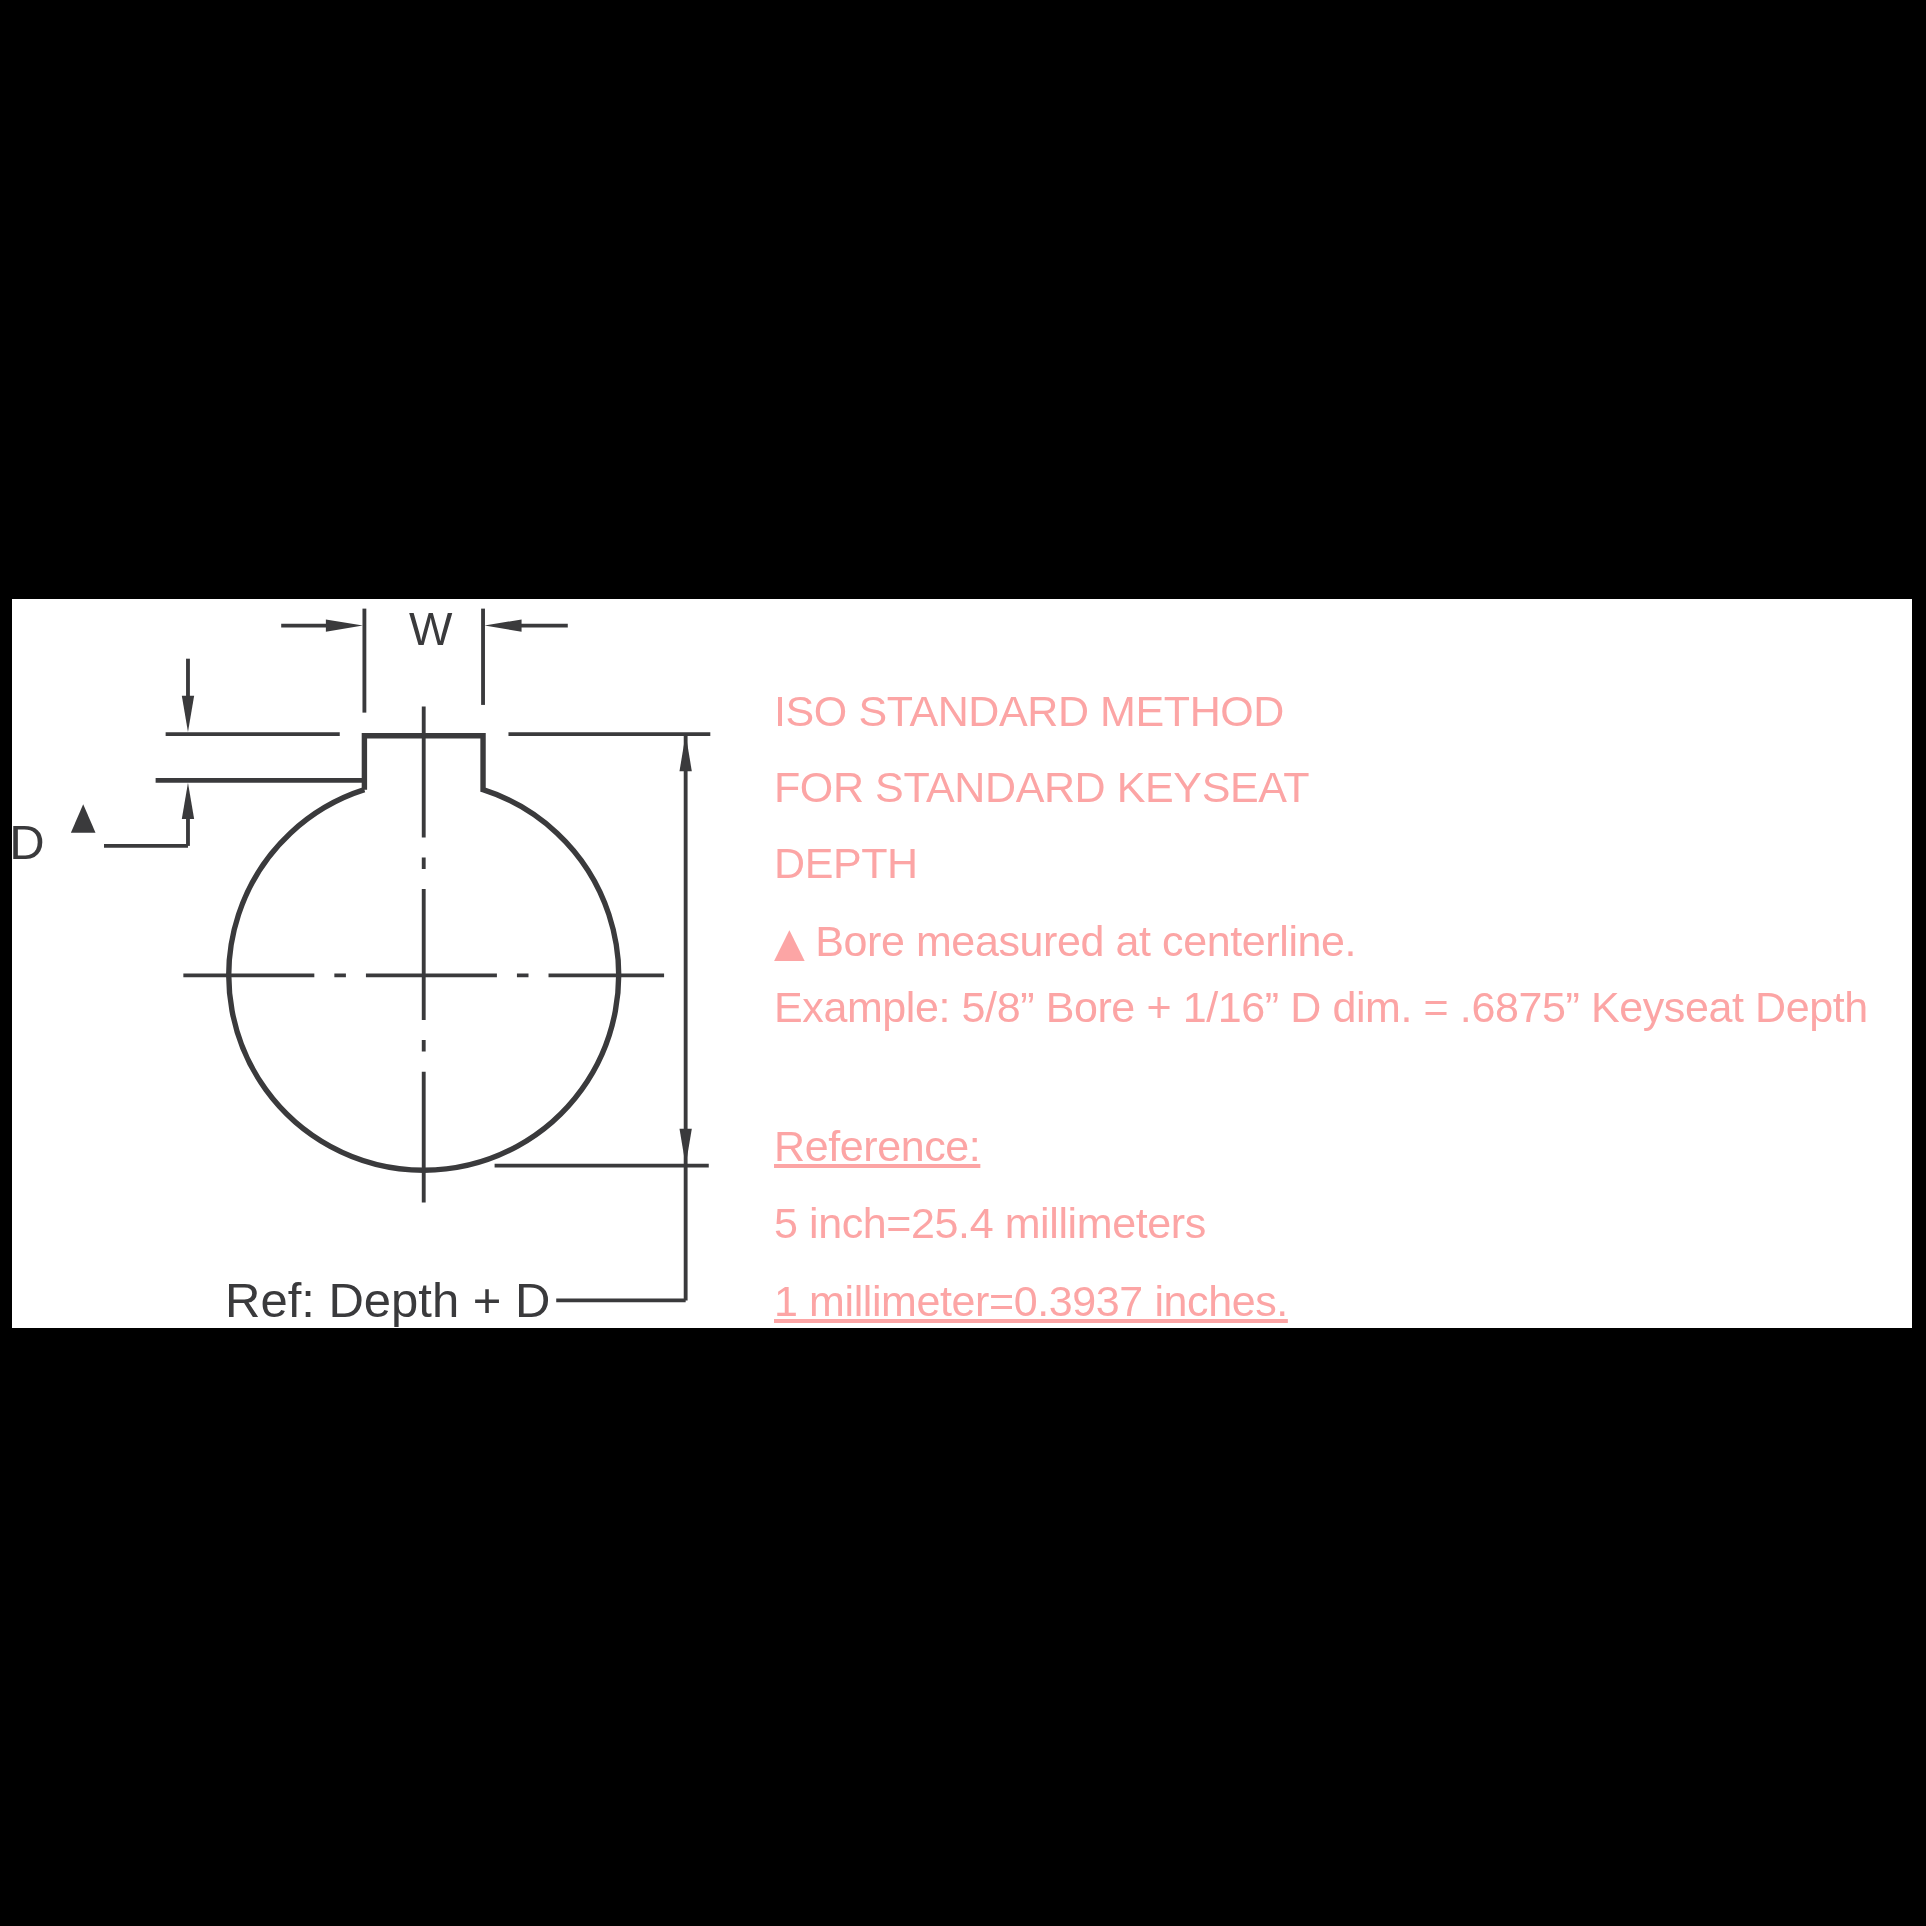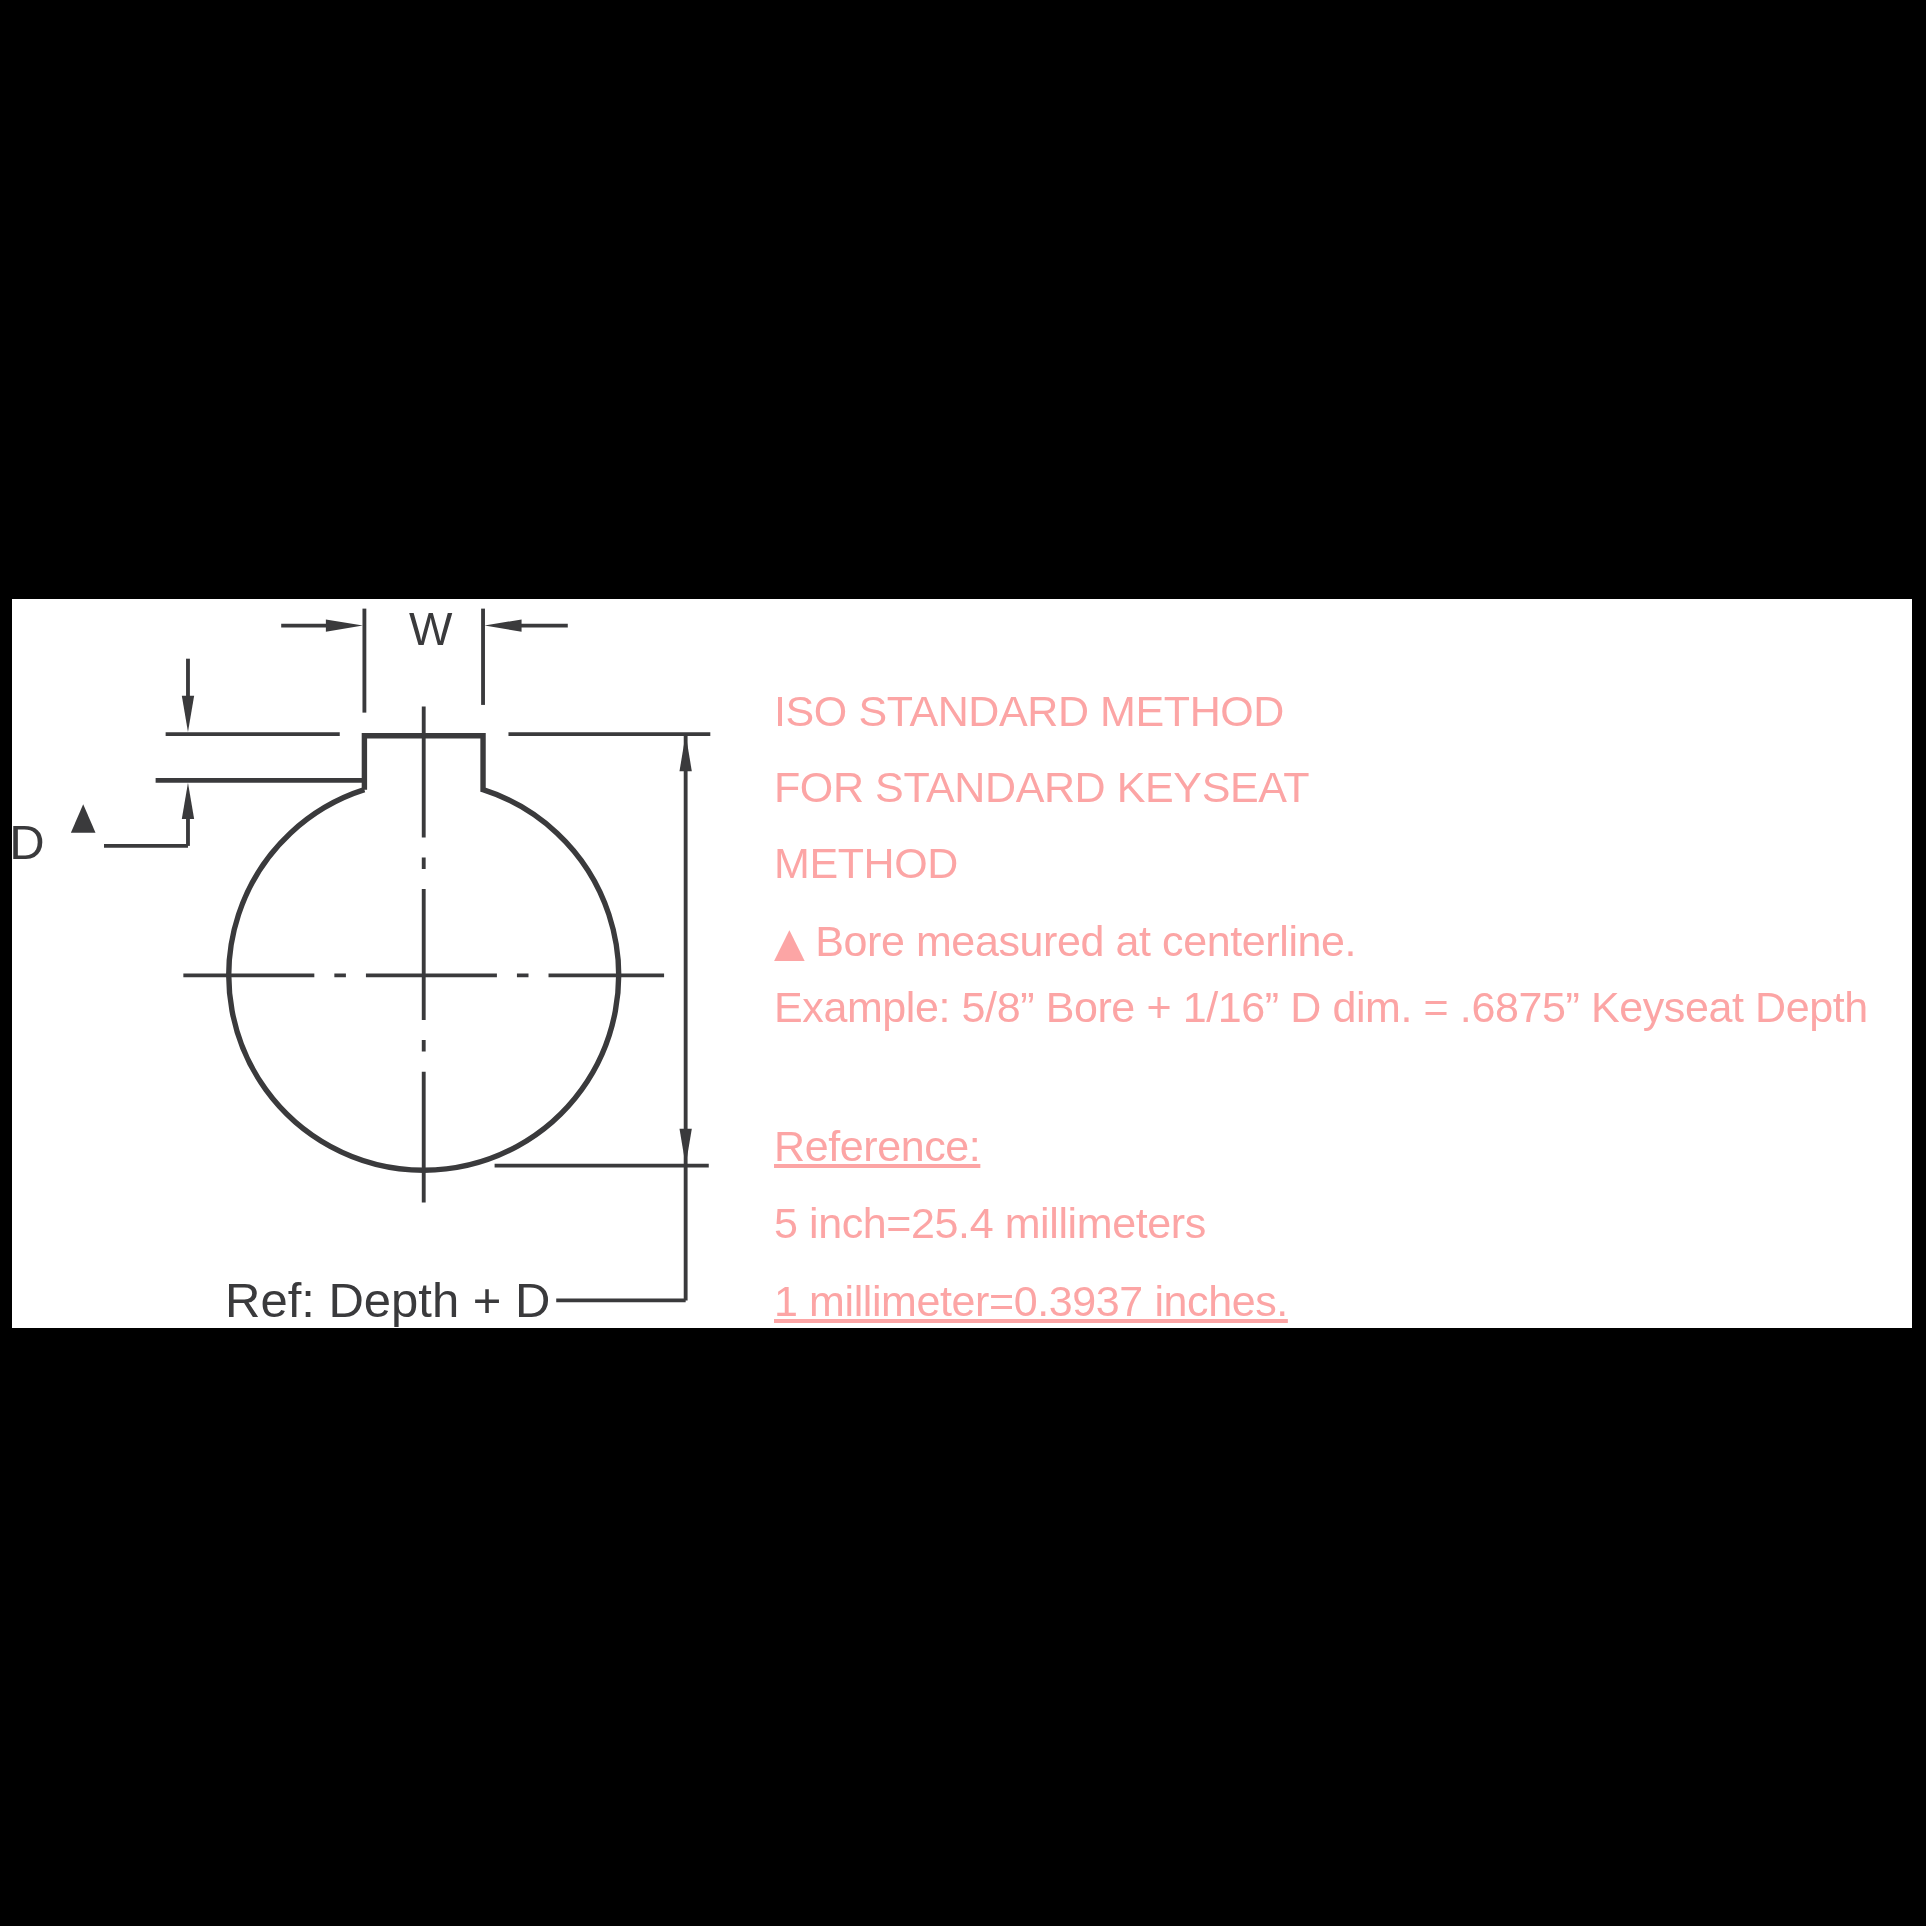--- a/index.html
+++ b/index.html
@@ -118,21 +118,21 @@
     </g>
   </svg>
 
   <div class="lbl lbl-w">W</div>
   <div class="lbl lbl-d">D</div>
   <div class="lbl lbl-ref">Ref: Depth + D</div>
 
   <div class="notes">
     <div class="note-line nl-1">ISO STANDARD METHOD</div>
     <div class="note-line nl-2">FOR STANDARD KEYSEAT</div>
-    <div class="note-line nl-3">METHOD</div>
+    <div class="note-line nl-3">DEPTH</div>
     <div class="note-line nl-4"><span class="tri">▲</span><span>Bore measured at centerline.</span></div>
     <div class="note-line nl-5">Example: 5/8” Bore + 1/16” D dim. = .6875” Keyseat Depth</div>
     <div class="note-line nl-6">Reference:</div>
     <div class="note-line nl-7">5 inch=25.4 millimeters</div>
     <div class="note-line nl-8">1 millimeter=0.3937 inches.</div>
   </div>
 
 </div>
 
 

